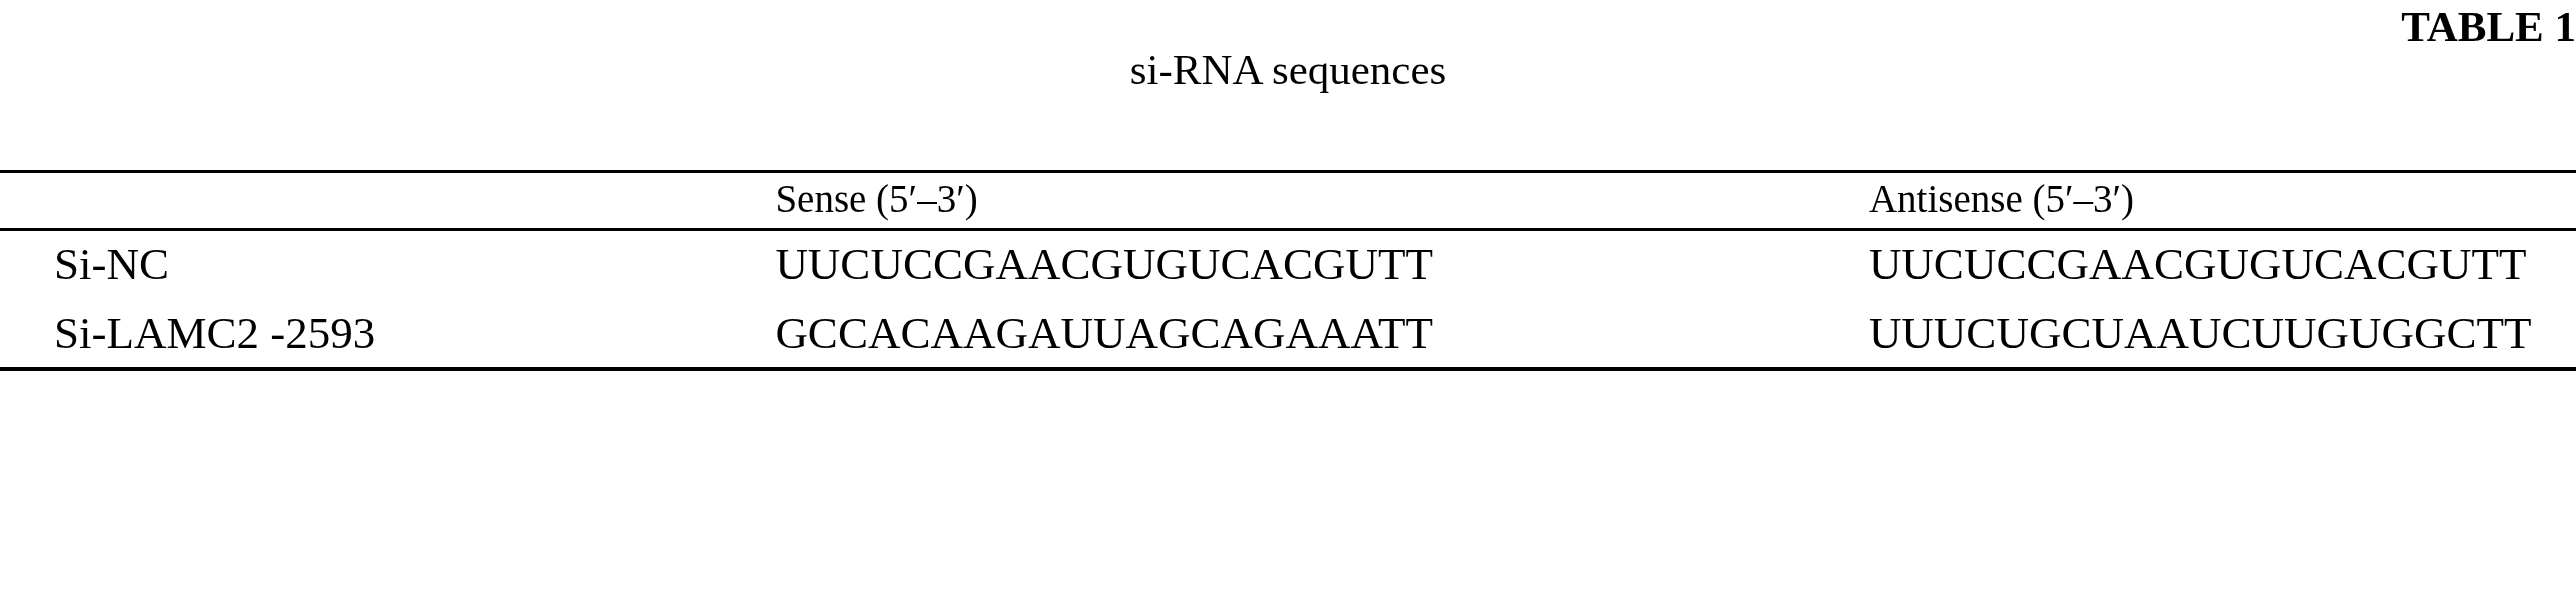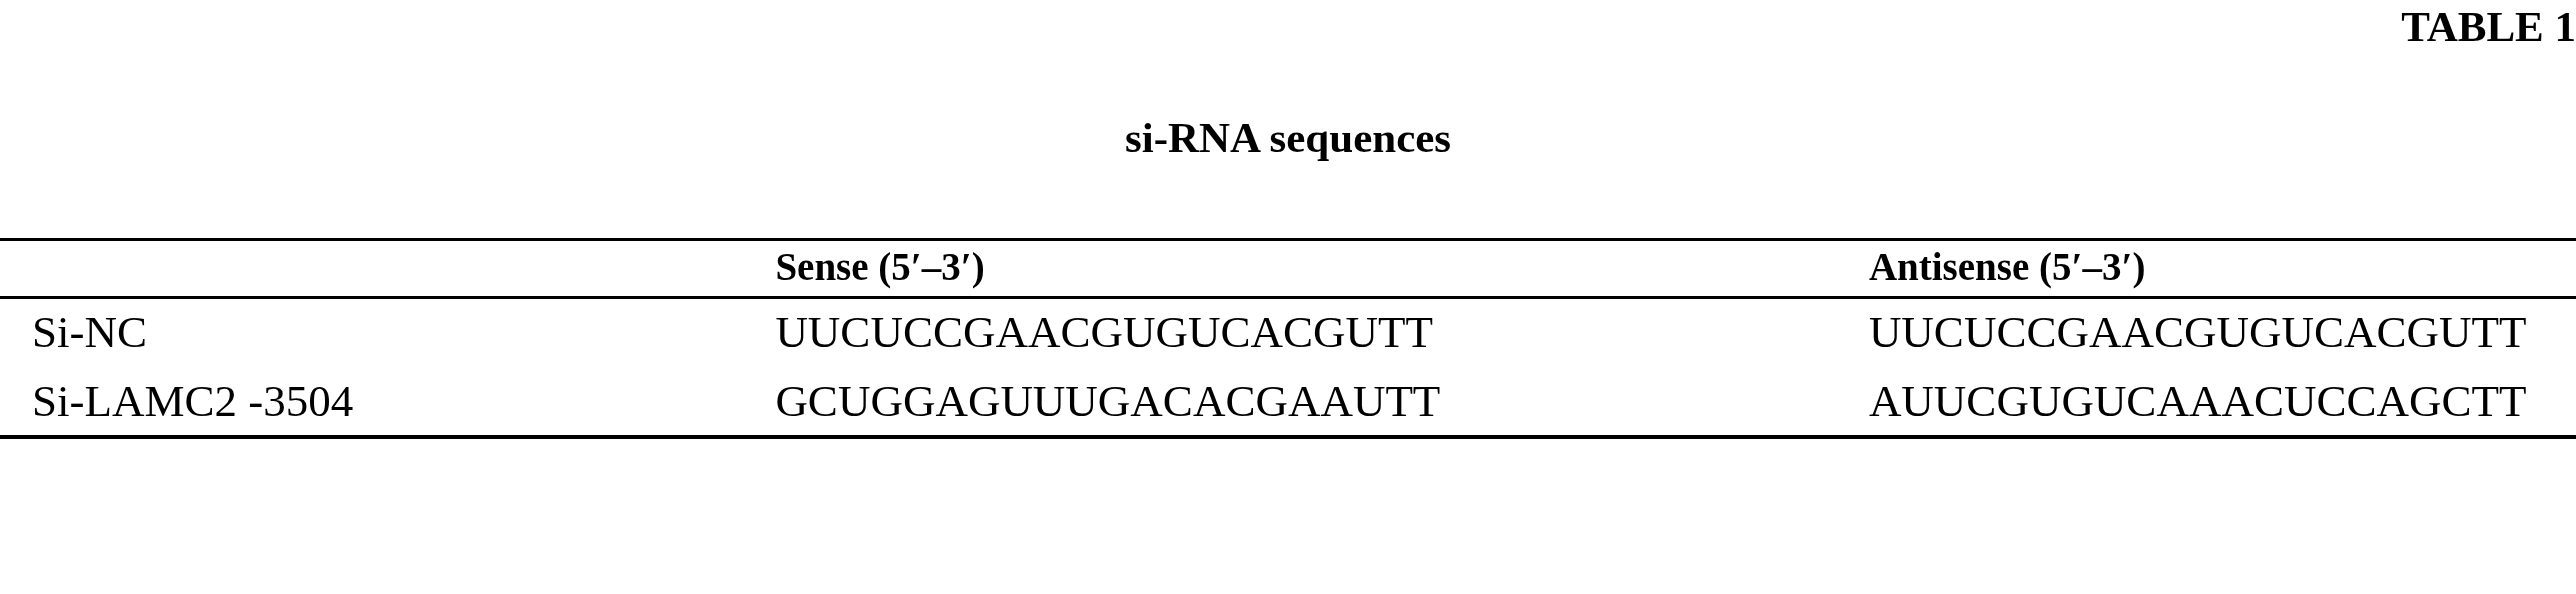--- a/index.html
+++ b/index.html
@@ -16,58 +16,57 @@
   }
   .table-title {
     text-align: right;
     font-weight: bold;
     font-size: 43px;
     line-height: 1;
     padding-top: 4.9px;
   }
   .table-subtitle {
     text-align: center;
-    font-weight: bold;
+    font-weight: normal;
     font-size: 43px;
     line-height: 1;
-    margin-top: 68px;
   }
   table.sirna {
     width: 100%;
     border-collapse: collapse;
     margin-top: 79px;
     border-top: 3.7px solid #000000;
     border-bottom: 4.3px solid #000000;
     table-layout: fixed;
   }
   table.sirna thead tr {
     border-bottom: 3.7px solid #000000;
   }
   col.c-name  { width: 30.1%; }
   col.c-sense { width: 42.45%; }
   col.c-anti  { width: 27.45%; }
   th {
     text-align: left;
-    font-weight: bold;
+    font-weight: normal;
     font-size: 39px;
     line-height: 1;
     padding: 6.1px 0 9.8px 0;
     vertical-align: middle;
     white-space: nowrap;
   }
   td {
     text-align: left;
     font-size: 45px;
     line-height: 1;
     padding: 11.6px 0 11.6px 0;
     vertical-align: middle;
     white-space: nowrap;
   }
   th.name-col, td.name-col {
-    padding-left: 32px;
+    padding-left: 54px;
   }
 </style>
 </head>
 <body>
 
 <div class="table-title">TABLE 1</div>
 
 <div class="table-subtitle">si-RNA sequences</div>
 
 <table class="sirna">
@@ -83,19 +82,19 @@
       <th>Antisense (5′–3′)</th>
     </tr>
   </thead>
   <tbody>
     <tr>
       <td class="name-col">Si-NC</td>
       <td>UUCUCCGAACGUGUCACGUTT</td>
       <td>UUCUCCGAACGUGUCACGUTT</td>
     </tr>
     <tr>
-      <td class="name-col">Si-LAMC2 -3504</td>
-      <td>GCUGGAGUUUGACACGAAUTT</td>
-      <td>AUUCGUGUCAAACUCCAGCTT</td>
+      <td class="name-col">Si-LAMC2 -2593</td>
+      <td>GCCACAAGAUUAGCAGAAATT</td>
+      <td>UUUCUGCUAAUCUUGUGGCTT</td>
     </tr>
   </tbody>
 </table>
 
 
 </body></html>

